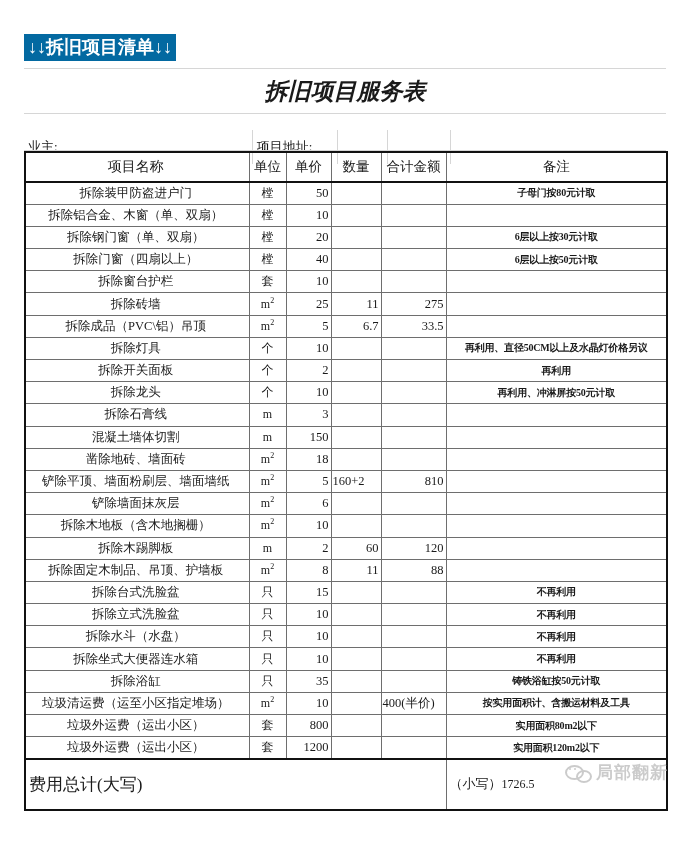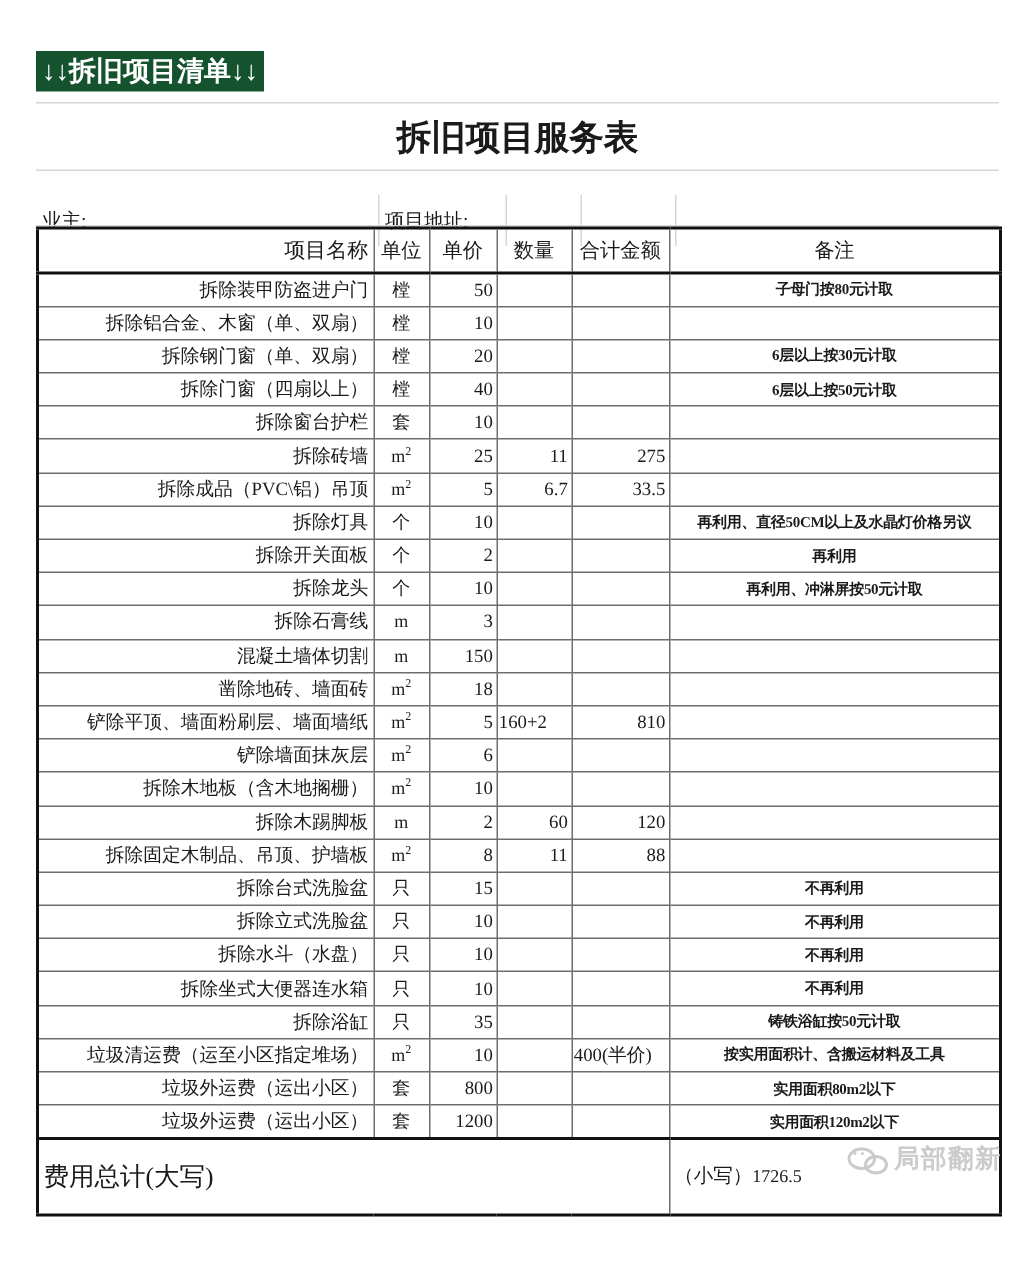--- a/index.html
+++ b/index.html
@@ -23,21 +23,21 @@
   }
 
   
   .banner-wrap {
     position: absolute;
     left: 24px;
     top: 34px;
   }
   .banner {
     display: inline-block;
-    background: #14532d;
+    background: #0369a1;
     color: #ffffff;
     font-family: "Liberation Sans", "DejaVu Sans", sans-serif;
     font-weight: bold;
     font-size: 18px;
     line-height: 24px;
     padding: 1px 4px 2px 4px;
     letter-spacing: 0px;
     white-space: nowrap;
   }
 
@@ -56,20 +56,21 @@
   .doc-title {
     position: absolute;
     left: 24px;
     top: 74px;
     width: 642px;
     text-align: center;
     font-family: "Liberation Serif", "DejaVu Serif", serif;
     font-weight: bold;
     font-size: 23px;
     line-height: 36px;
+    font-style: italic;
   }
 
   
   .owner-row {
     position: absolute;
     left: 24px;
     top: 115px;
     width: 642px;
     height: 34px;
     display: flex;
@@ -118,21 +119,21 @@
   table.sheet {
     border: 2px solid #111111;
   }
   table.sheet tr.head td {
     border-top: 2px solid #111111;
     border-bottom: 2px solid #111111;
     height: 30px;
     font-size: 13.5px;
   }
   table.sheet tr td.c-name {
-    text-align: right;
+    text-align: center;
     padding-left: 0;
   }
   table.sheet td.c-unit {
     text-align: center;
     padding-left: 3px;
     font-size: 12px;
   }
   table.sheet td.c-price,
   table.sheet td.c-qty,
   table.sheet td.c-amt {

